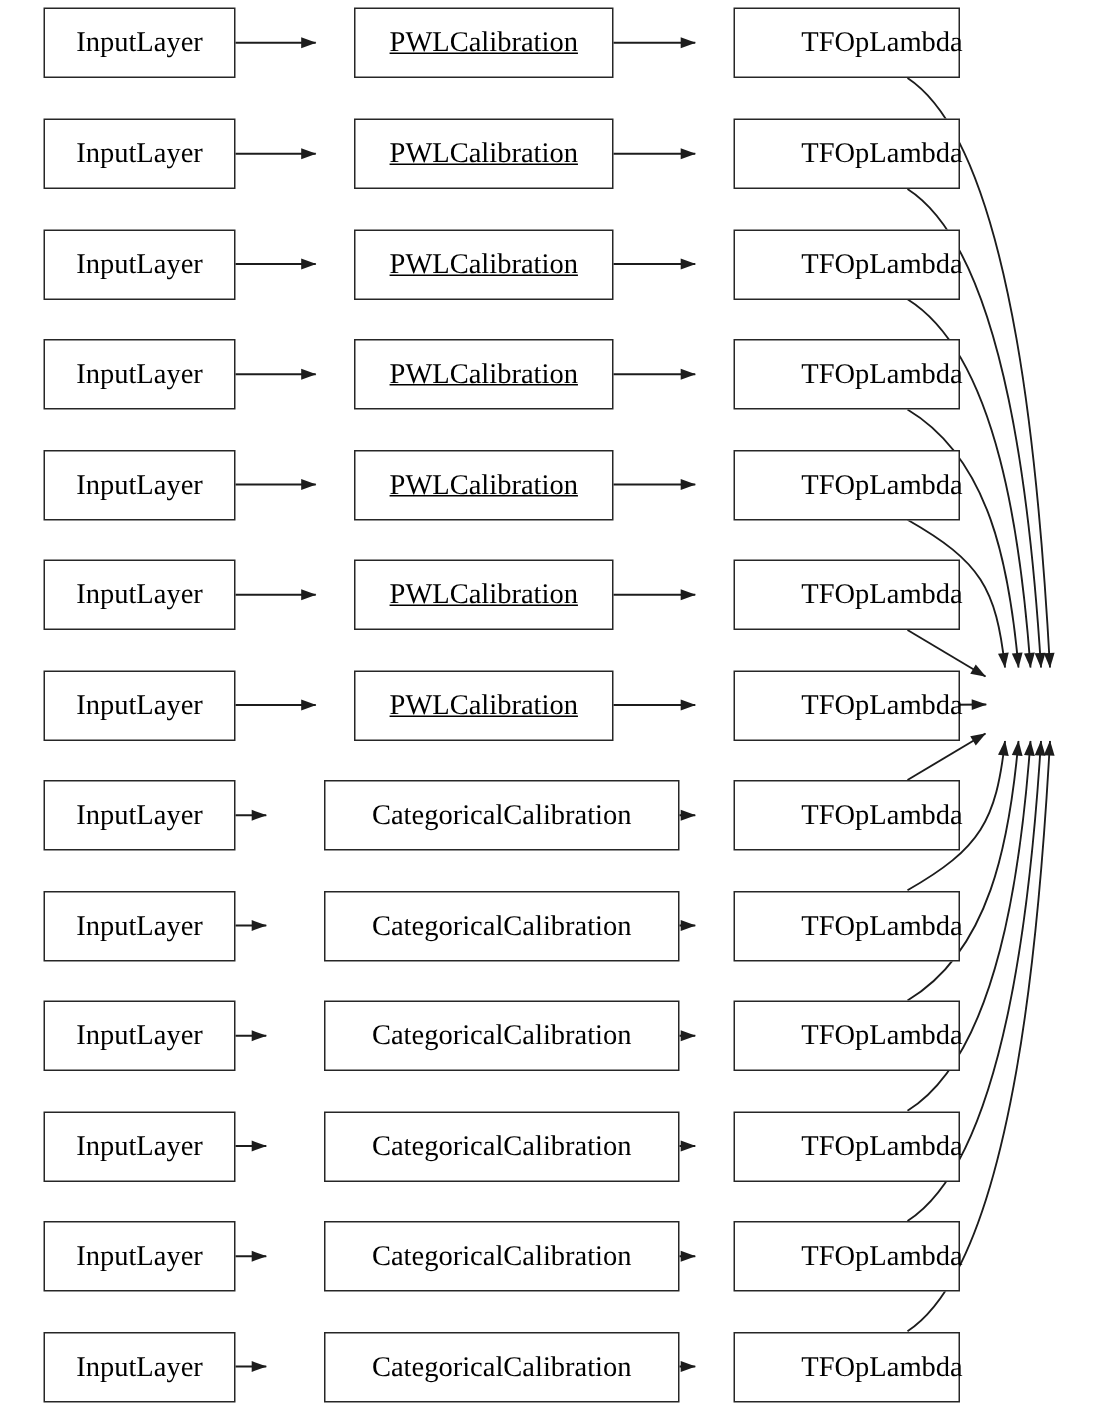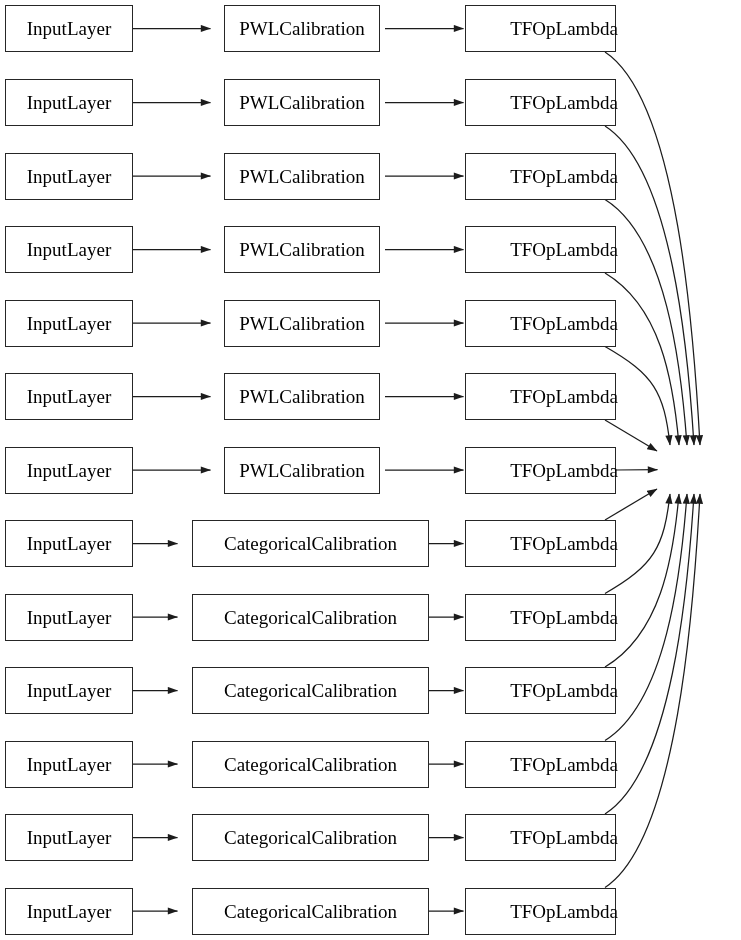--- a/index.html
+++ b/index.html
@@ -13,24 +13,24 @@
   #edges{position:absolute;left:0;top:0;width:741px;height:940px;}
   .edge{fill:none;stroke:#1c1c1c;stroke-width:1.25px;}
   .box{
     position:absolute;
     box-sizing:border-box;
     height:47px;
     background:#ffffff;
     border:1.4px solid #262626;
     color:#000000;
     display:flex;align-items:center;justify-content:center;
-    font-size:19px;line-height:1;white-space:nowrap;
+    font-size:19px;line-height:1;white-space:nowrap;margin-left:24px;
   }
   .input{left:5px;width:128px;}
-  .pwl{left:224px;width:156px;}
+  .pwl{left:212px;width:173px;text-decoration:underline;}
   .cat{left:192px;width:237px;}
   .lam{left:465px;width:151px;padding-left:47px;}
   .rtl{left:663px;top:446px;width:70px;height:46.5px;}
 </style>
 </head>
 <body>
 
 <div class="canvas">
 
   <svg id="edges" xmlns="http://www.w3.org/2000/svg">

